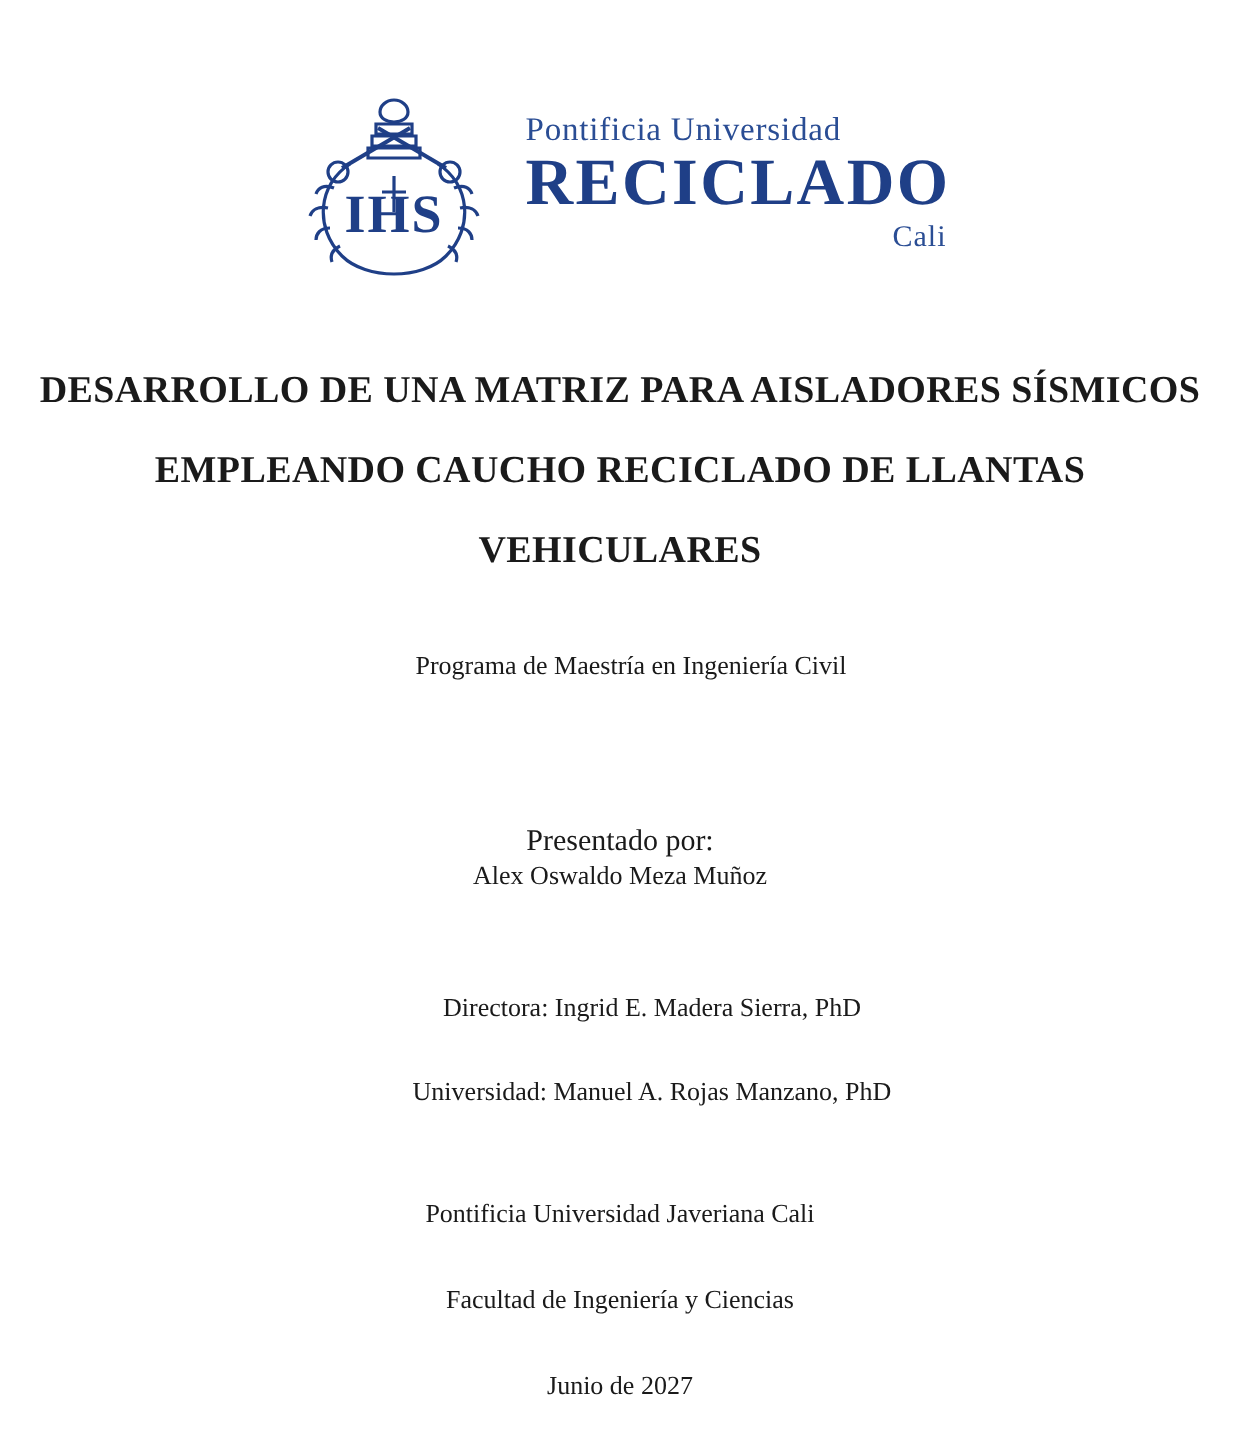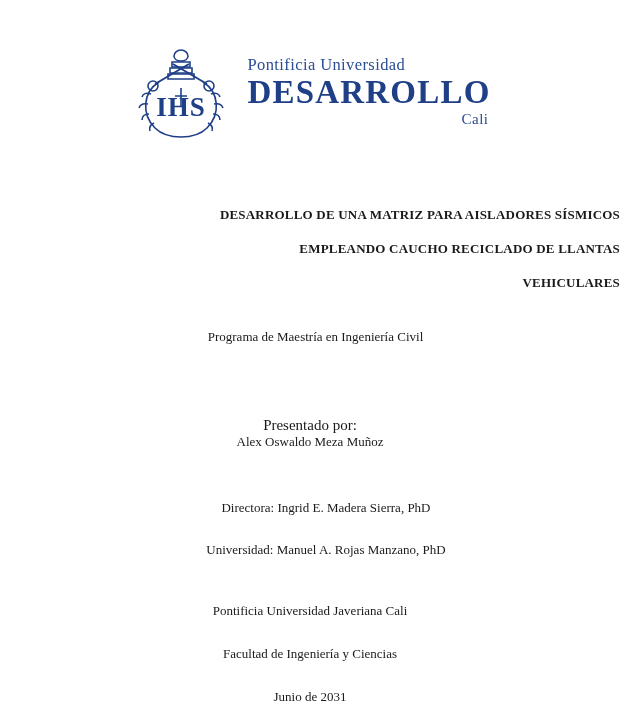--- a/index.html
+++ b/index.html
@@ -61,24 +61,24 @@
     font-family: Liberation Serif, serif;
     font-size: 15px;
     letter-spacing: 0.5px;
     color: #2a4d94;
     margin-top: 3px;
     margin-right: 2px;
   }
 
   
   .title-block {
-    margin-top: 68px;
-    text-align: right;
+    margin-top: 46px;
+    text-align: center;
     font-weight: bold;
-    font-size: 13px;
+    font-size: 19px;
     letter-spacing: 0.2px;
     line-height: 1;
   }
   .title-block .tline {
     margin-bottom: 21px;
   }
 
   .program {
     margin-top: 40px;
     text-align: center;
@@ -149,21 +149,21 @@
           <path d="M79 79 c4 2 5 5 4 8"></path>
         </g>
         <g fill="#1f3f87" font-family="'Liberation Serif', serif" font-weight="bold">
           <text x="52" y="72" font-size="27" text-anchor="middle" letter-spacing="1">IHS</text>
         </g>
         <path d="M52 44 L52 62 M46 52 L58 52" stroke="#1f3f87" stroke-width="1.6" fill="none"></path>
       </svg>
     </div>
     <div class="wordmark">
       <span class="line1">Pontificia Universidad</span>
-      <span class="line2">DESARROLLO</span>
+      <span class="line2">RECICLADO</span>
       <span class="line3">Cali</span>
     </div>
   </div>
 
   <div class="title-block">
     <div class="tline">DESARROLLO DE UNA MATRIZ PARA AISLADORES SÍSMICOS</div>
     <div class="tline">EMPLEANDO CAUCHO RECICLADO DE LLANTAS</div>
     <div class="tline">VEHICULARES</div>
   </div>
 
@@ -173,16 +173,16 @@
   <div class="author">Alex Oswaldo Meza Muñoz</div>
 
   <div class="advisors">
     <div class="adv-line">Directora: Ingrid E. Madera Sierra, PhD</div>
     <div class="adv-line">Universidad: Manuel A. Rojas Manzano, PhD</div>
   </div>
 
   <div class="institution">
     <div class="inst-line">Pontificia Universidad Javeriana Cali</div>
     <div class="inst-line">Facultad de Ingeniería y Ciencias</div>
-    <div class="inst-line">Junio de 2031</div>
+    <div class="inst-line">Junio de 2027</div>
   </div>
 
 </div>
 
 </body></html>

